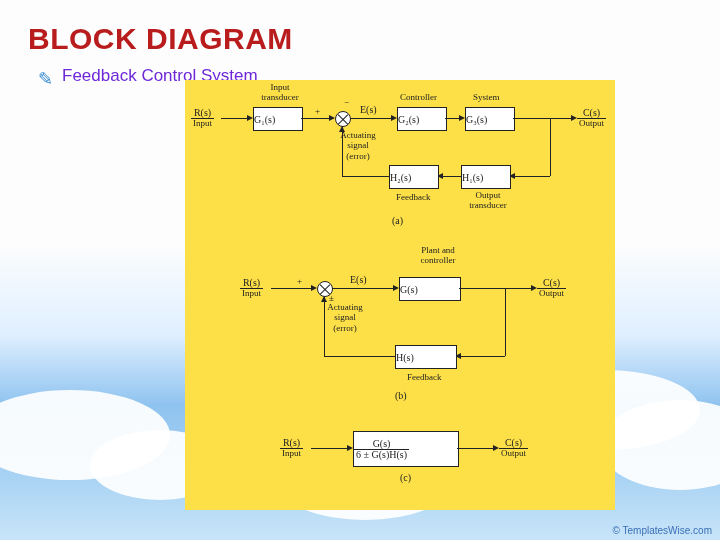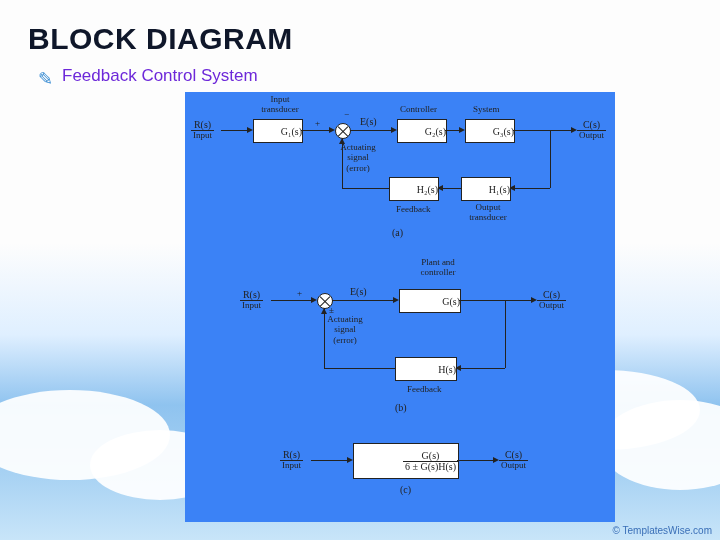--- a/index.html
+++ b/index.html
@@ -1,23 +1,23 @@
 <!DOCTYPE html>
 <html><head>
 <meta charset="utf-8">
 <style>
 html,body{margin:0;padding:0;width:720px;height:540px;font-family:Arial,Helvetica,sans-serif;overflow:hidden}
 body{background:linear-gradient(to bottom,#fdfdfd 0%,#fdfdfd 45%,#dfefff 62%,#8fc3ef 75%,#a8d2f3 88%,#c8e5f9 100%);position:relative}
 .cloud{position:absolute;background:#fff;border-radius:50%;opacity:.92}
-.title{position:absolute;left:28px;top:22px;font-size:30px;font-weight:700;color:#0f172a;letter-spacing:.5px}
+.title{position:absolute;left:28px;top:22px;font-size:30px;font-weight:700;color:#b91c1c;letter-spacing:.5px}
 .bullet{position:absolute;left:38px;top:68px;color:#378bd2;font-size:18px}
 .subtitle{position:absolute;left:62px;top:66px;font-size:17px;color:#6d28d9}
-.panel{position:absolute;left:185px;top:92px;width:430px;height:430px;background:#3b82f6}
+.panel{position:absolute;left:185px;top:80px;width:430px;height:430px;background:#fde047}
 .dg{font-family:'Times New Roman',Times,serif;font-size:10px;color:#222}
-.blk{position:absolute;border:1px solid #222;text-align:center;display:flex;align-items:center;justify-content:flex-end;background:#fff}
+.blk{position:absolute;border:1px solid #222;text-align:center;display:flex;align-items:center;justify-content:flex-start;background:#fff}
 .lbl{position:absolute;text-align:center;line-height:1.15}
 .sm{font-size:9px}
 .credit{position:absolute;right:8px;bottom:4px;font-size:10px;color:#3a6fb7}
 .line{position:absolute;background:#222}
 .h{height:1px}
 .v{width:1px}
 .sum{position:absolute;width:14px;height:14px;border:1px solid #222;border-radius:50%;background:#fff}
 .sum::before,.sum::after{content:"";position:absolute;background:#222}
 .sum::before{width:100%;height:1px;top:50%;left:0;transform:rotate(45deg)}
 .sum::after{width:100%;height:1px;top:50%;left:0;transform:rotate(-45deg)}

